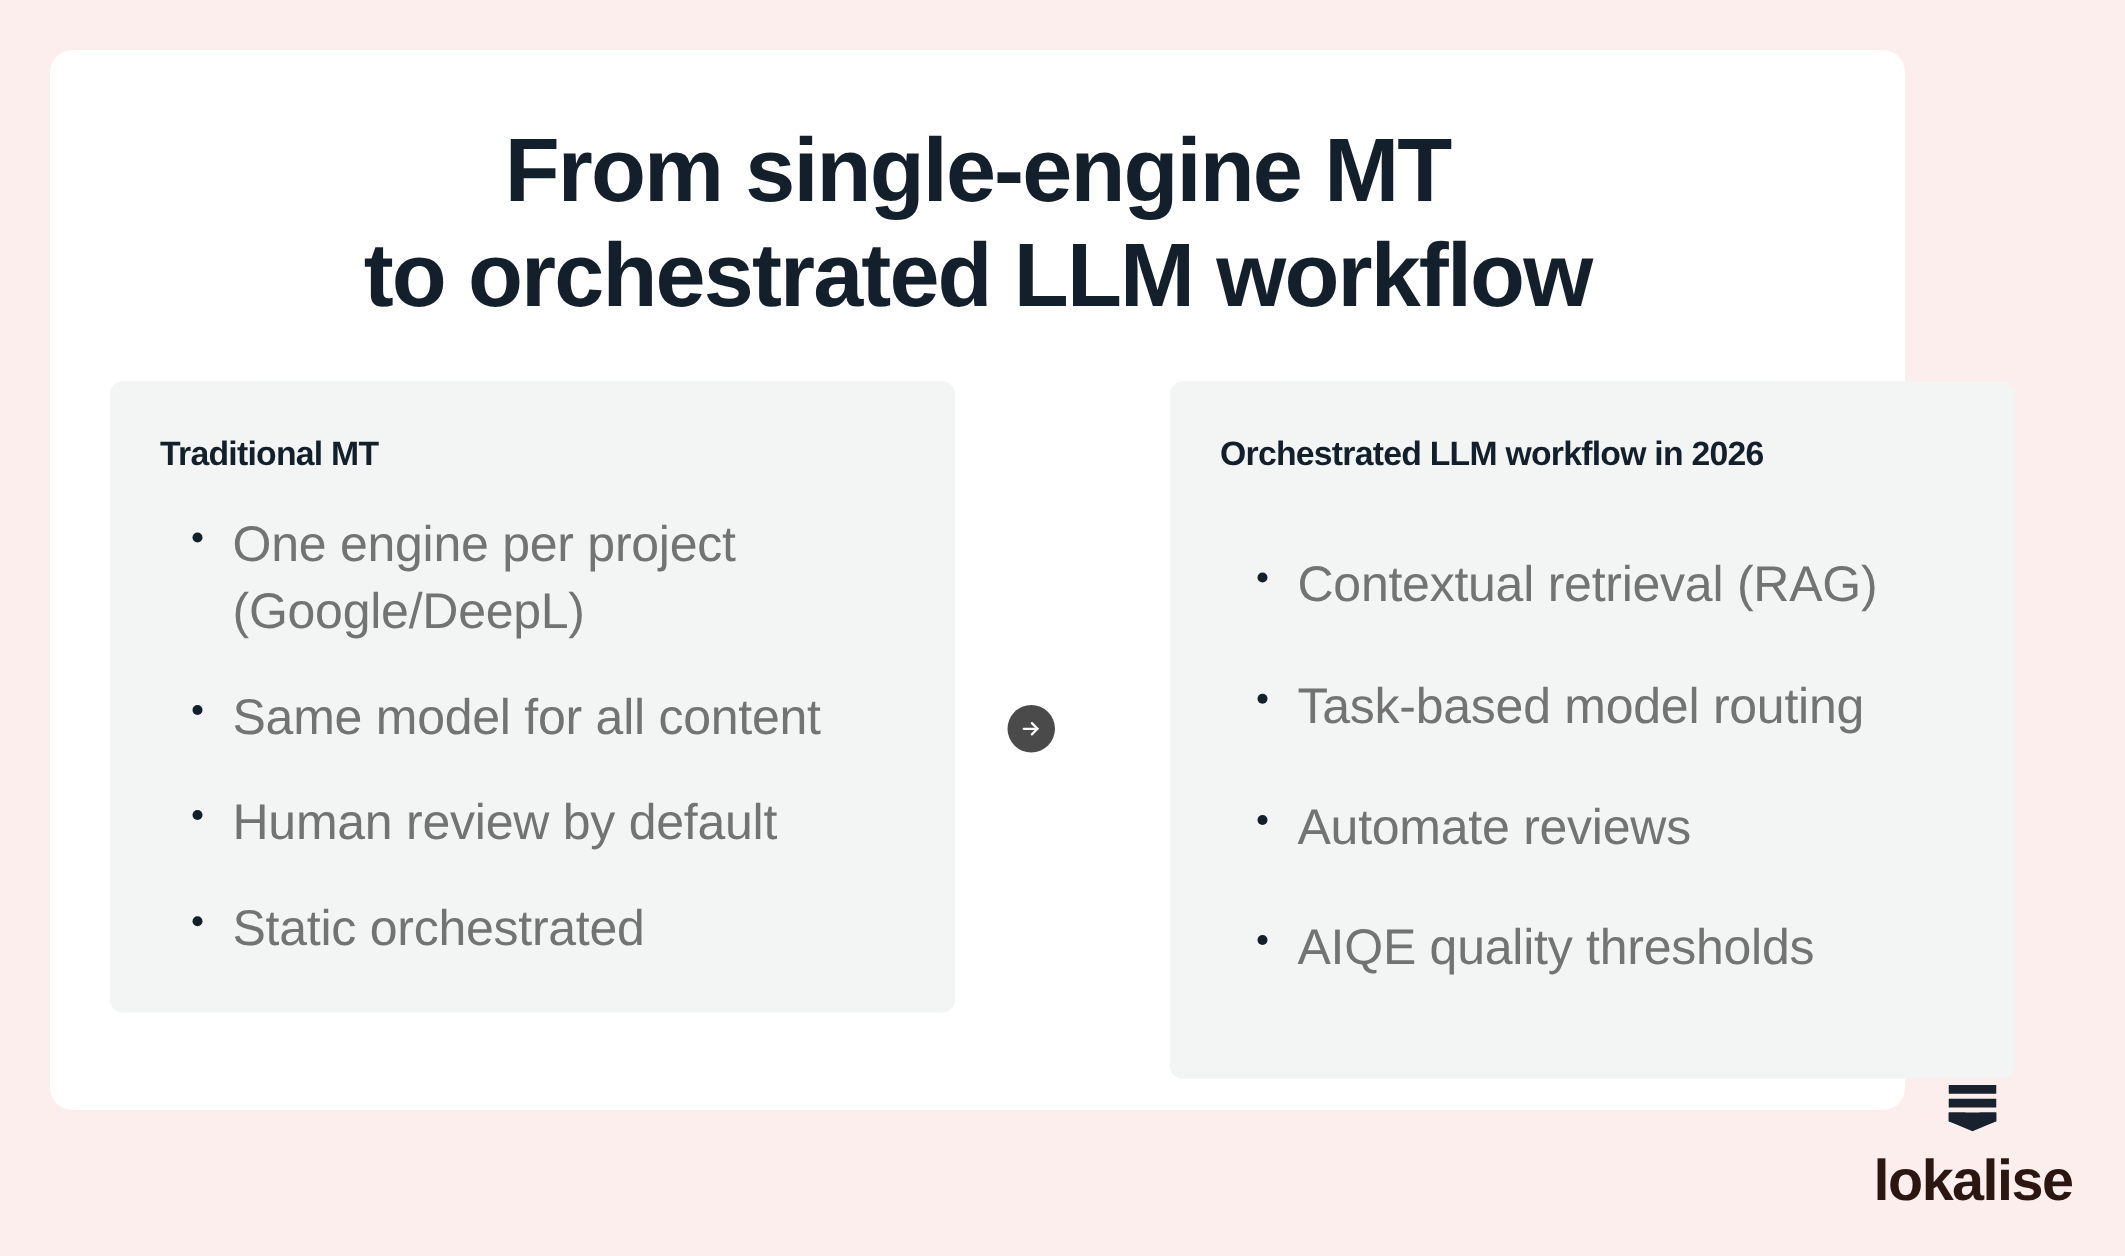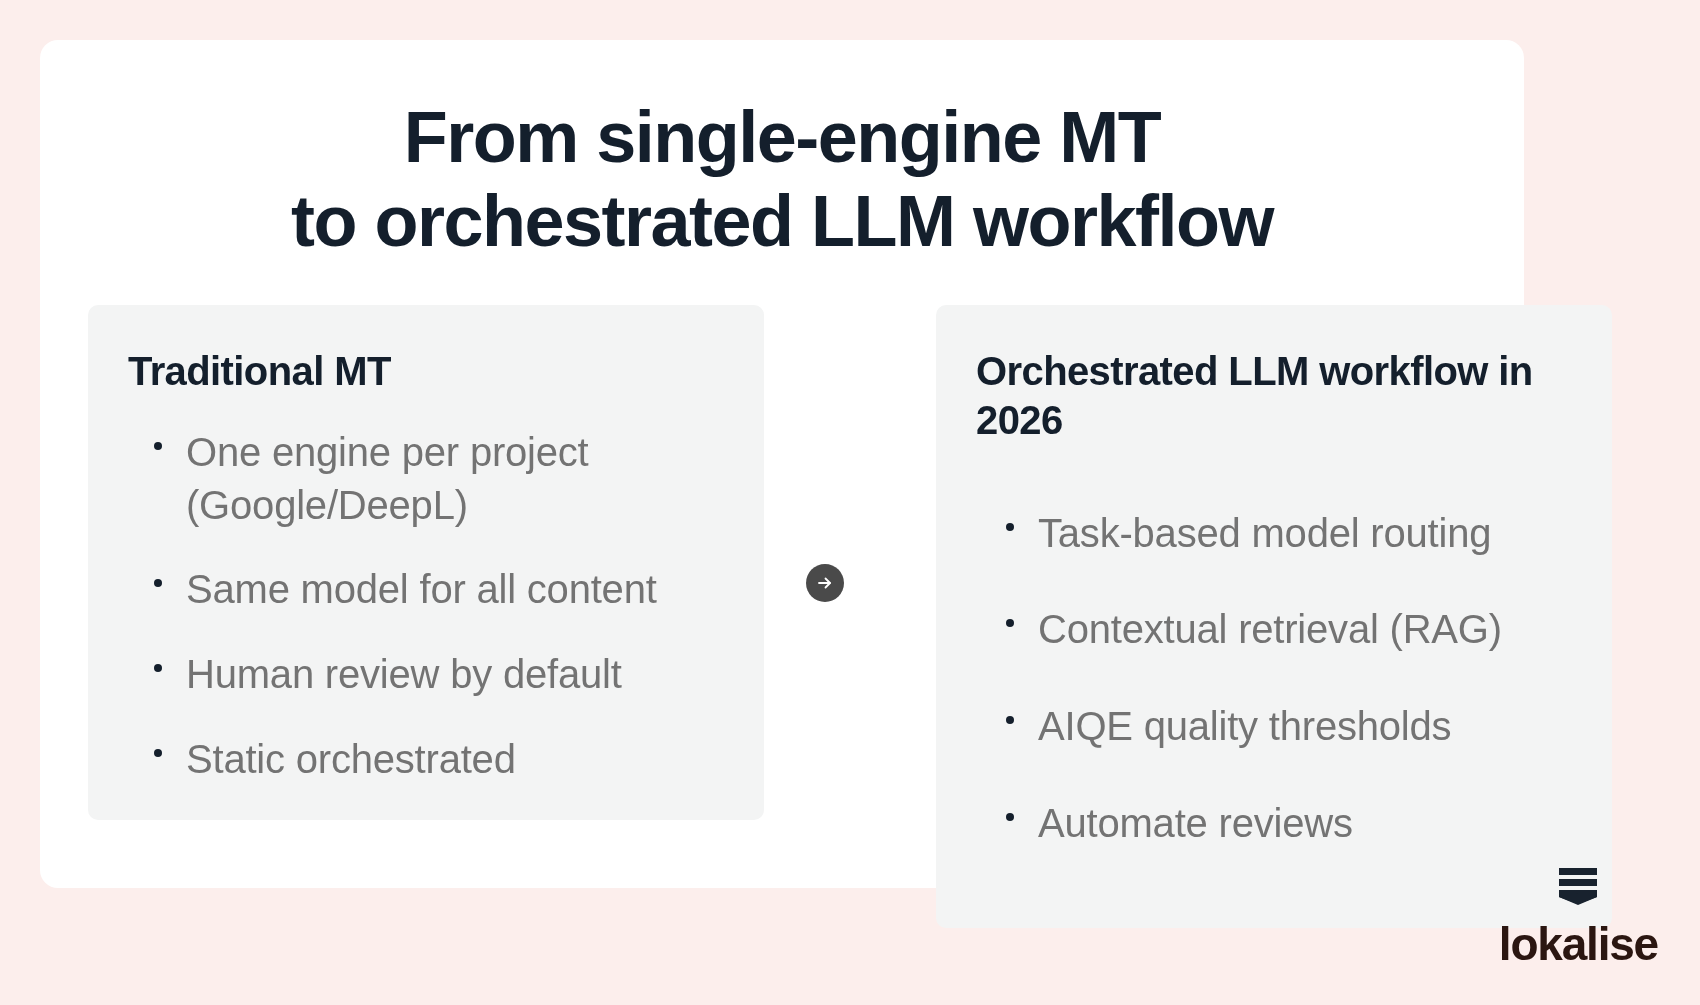--- a/index.html
+++ b/index.html
@@ -62,21 +62,21 @@
   .card {
     width:676px;
     min-height:505px;
     background:#F3F4F4;
     border-radius:10px;
     padding:42px 40px 34px 40px;
   }
 
   .card-title {
     color:#141F2C;
-    font-size:40px;
+    font-size:27px;
     font-weight:700;
     line-height:1.22;
     letter-spacing:-0.6px;
     margin-bottom:30px;
   }
 
   .card-right .card-title { margin-bottom:62px; }
 
   .bullets {
     list-style:none;
@@ -180,33 +180,33 @@
             <span>Static orchestrated</span>
           </li>
         </ul>
       </div>
 
       <div class="card card-right">
         <div class="card-title">Orchestrated LLM workflow in 2026</div>
         <ul class="bullets">
           <li>
             <span class="dot"></span>
+            <span>Contextual retrieval (RAG)</span>
+          </li>
+          <li>
+            <span class="dot"></span>
             <span>Task-based model routing</span>
           </li>
           <li>
             <span class="dot"></span>
-            <span>Contextual retrieval (RAG)</span>
+            <span>Automate reviews</span>
           </li>
           <li>
             <span class="dot"></span>
             <span>AIQE quality thresholds</span>
-          </li>
-          <li>
-            <span class="dot"></span>
-            <span>Automate reviews</span>
           </li>
         </ul>
       </div>
 
     </div>
 
     <div class="arrow-badge">
       <span>
         <svg width="20" height="20" viewBox="0 0 20 20" fill="none" aria-hidden="true">
           <path d="M4 10 H15" stroke="#FFFFFF" stroke-width="1.8" stroke-linecap="round"></path>

